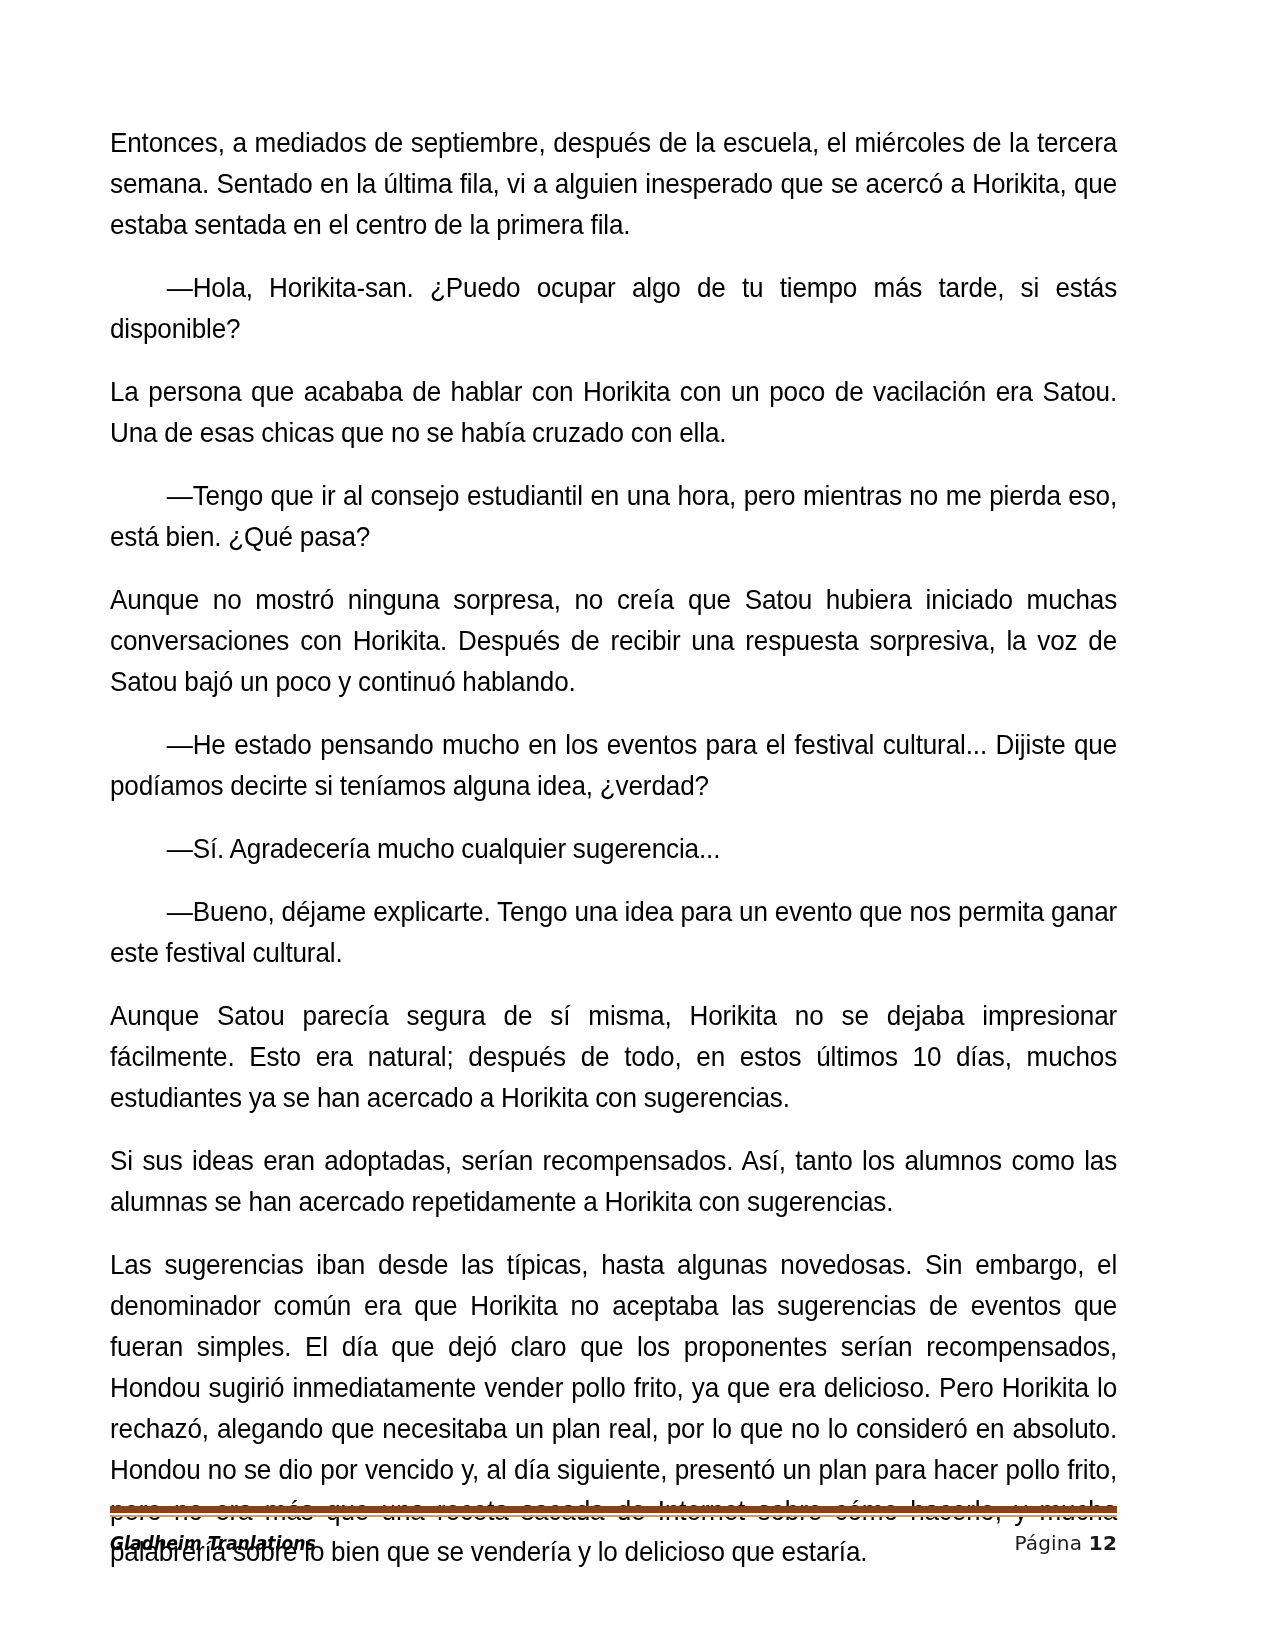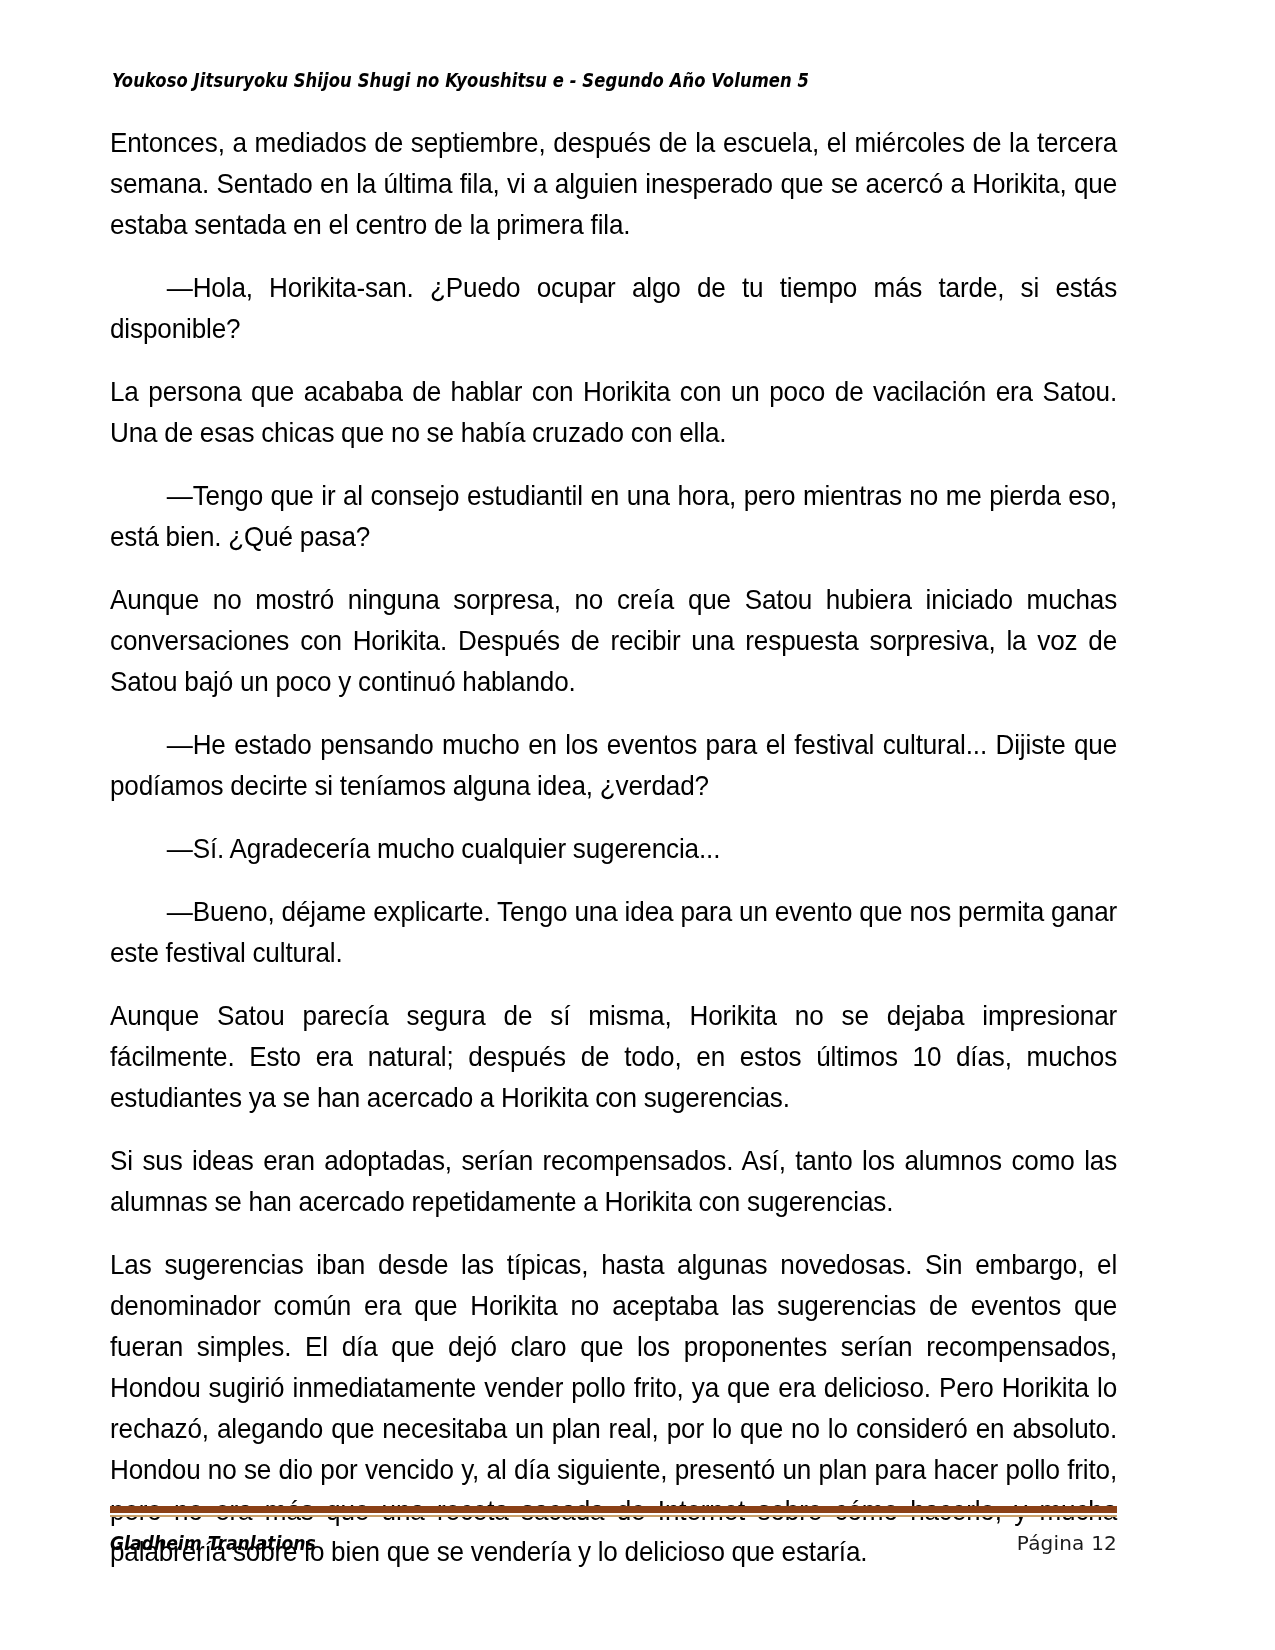--- a/index.html
+++ b/index.html
@@ -114,31 +114,28 @@
     color: #000;
   }
   .footer-right {
     font-family: "DejaVu Sans", "Liberation Sans", sans-serif;
     font-size: 20px;
     white-space: nowrap;
     color: #1a1a1a;
     letter-spacing: 0.2px;
   }
   .footer-right .page-num {
-    font-weight: normal;
+    font-weight: bold;
   }
 </style>
 </head>
 <body>
 
 <div class="page">
 
-  <div class="header">
-    <div class="header-title">Youkoso Jitsuryoku Shijou Shugi no Kyoushitsu e - Segundo Año Volumen 5</div>
-  </div>
 
   <div class="content">
 
     <p class="para">Entonces, a mediados de septiembre, después de la escuela, el miércoles de la tercera semana. Sentado en la última fila, vi a alguien inesperado que se acercó a Horikita, que estaba sentada en el centro de la primera fila.</p>
 
     <p class="para dialogue last-line-flush">—Hola, Horikita-san. ¿Puedo ocupar algo de tu tiempo más tarde, si estás disponible?</p>
 
     <p class="para">La persona que acababa de hablar con Horikita con un poco de vacilación era Satou. Una de esas chicas que no se había cruzado con ella.</p>
 
     <p class="para dialogue last-line-flush">—Tengo que ir al consejo estudiantil en una hora, pero mientras no me pierda eso, está bien. ¿Qué pasa?</p>

